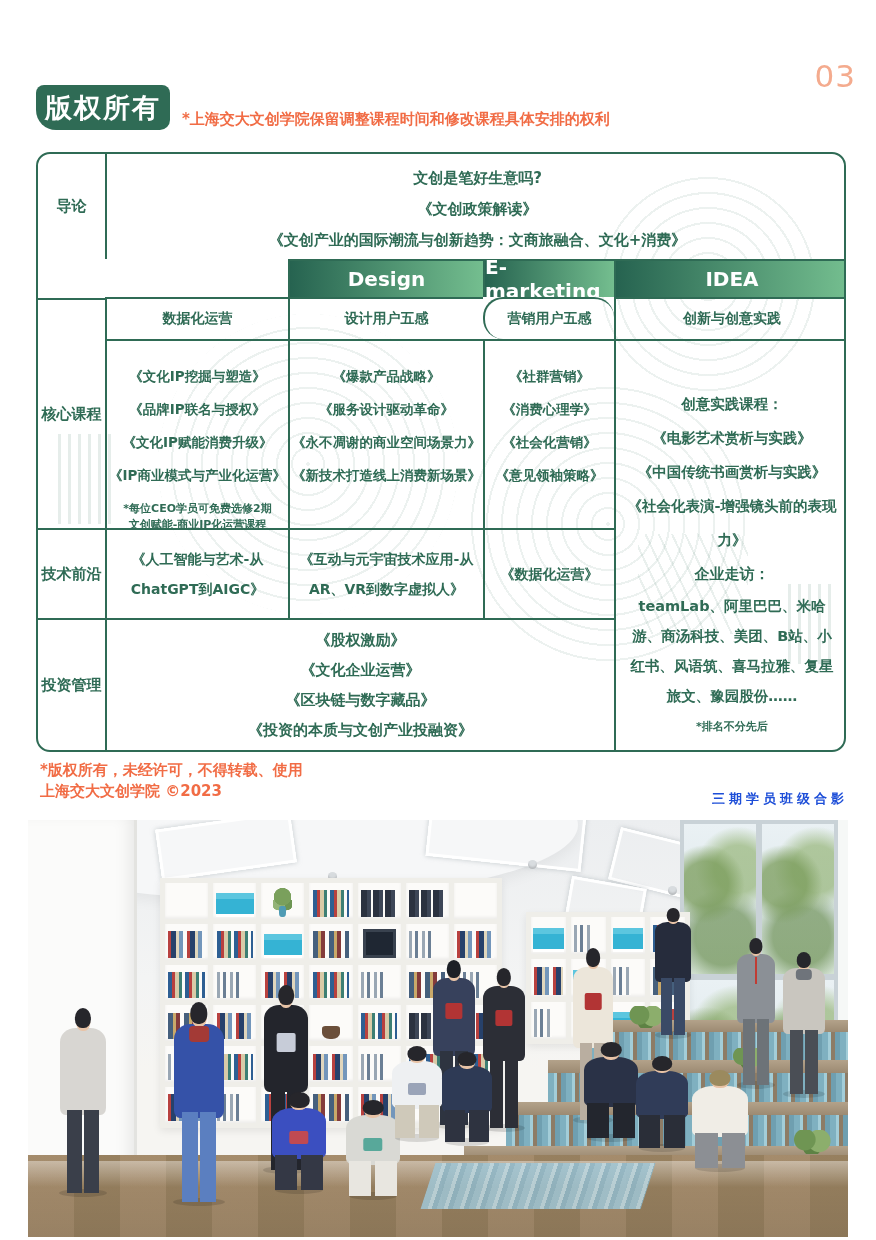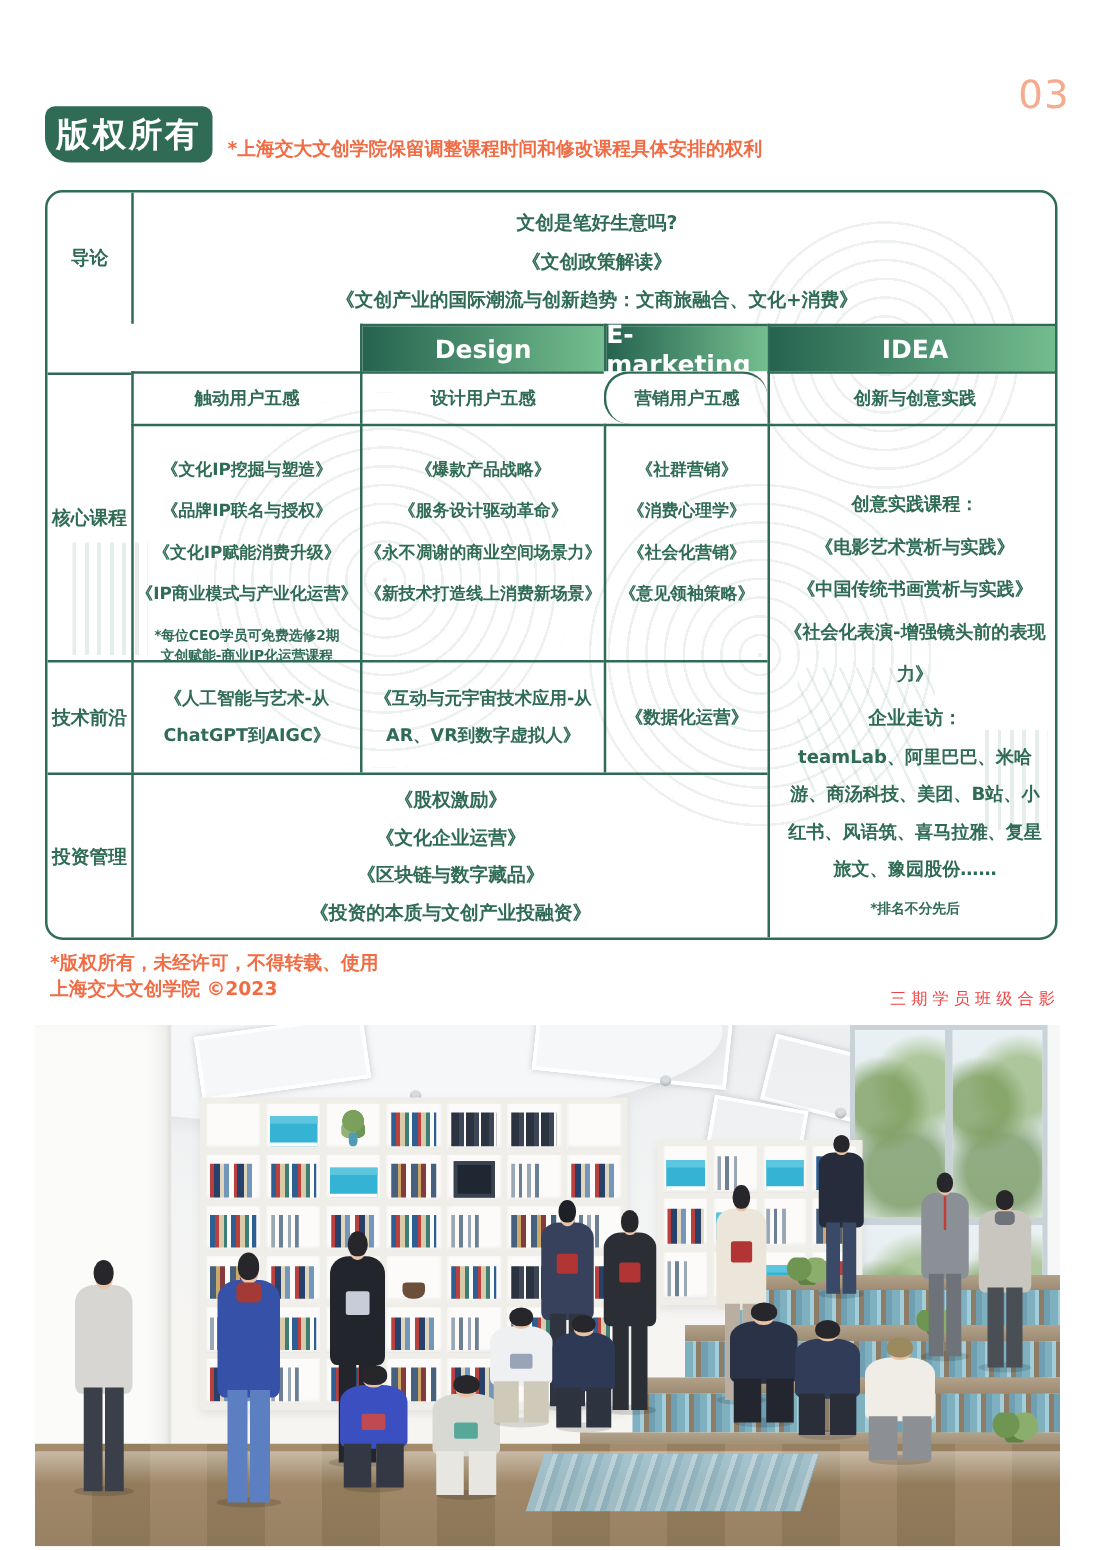--- a/index.html
+++ b/index.html
@@ -40,21 +40,21 @@
 
   
   .wm{position:absolute;z-index:1;pointer-events:none;}
   .wm-ripple{border-radius:50%;
     background:repeating-radial-gradient(circle at center,rgba(47,107,85,.09) 0 2px,transparent 2px 15px);}
   .wm-bars{background:repeating-linear-gradient(90deg,rgba(47,107,85,.12) 0 3px,transparent 3px 10px);}
   .wm-diag{background:repeating-linear-gradient(65deg,rgba(47,107,85,.10) 0 2px,transparent 2px 12px);}
 
   
   .copyright{position:absolute;left:40px;top:760px;color:#F16C45;font-size:15px;font-weight:600;line-height:21px;}
-  .photo-caption{position:absolute;right:28px;top:790px;color:#ef4444;font-size:13px;letter-spacing:4px;}
+  .photo-caption{position:absolute;right:28px;top:790px;color:#1d4ed8;font-size:13px;letter-spacing:4px;font-weight:bold;}
 
   
   .photo{position:absolute;left:28px;top:820px;width:820px;height:417px;overflow:hidden;
          background:linear-gradient(#eceef0 0%,#f3f4f4 38%,#f6f5f2 60%);}
   .ceil-swoosh{position:absolute;left:-70px;top:-70px;width:620px;height:150px;border-radius:50%;
          background:#f6f7f8;box-shadow:0 6px 14px rgba(0,0,0,.05);}
   .lightframe{position:absolute;border:3px solid #ffffff;box-shadow:0 0 5px rgba(160,170,175,.6);}
   .ceildot{position:absolute;width:9px;height:9px;border-radius:50%;background:#d8dcdf;box-shadow:inset 0 -2px 2px rgba(0,0,0,.15);}
   .left-wall{position:absolute;left:0;top:0;width:108px;height:345px;background:#fbfbfa;
          box-shadow:inset -14px 0 18px -10px rgba(0,0,0,.10);}
@@ -153,21 +153,21 @@
       <span>Design</span>
       </div>
     <div class="cell bl bt hdr" style="grid-area:2/4/3/5;">
       <span>E-marketing</span>
       </div>
     <div class="cell bl bt hdr" style="grid-area:2/5/3/6;">
       <span>IDEA</span>
       </div>
 
     <div class="cell bl bt vcent sub" style="grid-area:3/2/4/3;">
-      <span>触动用户五感</span>
+      <span>数据化运营</span>
       </div>
     <div class="cell bl bt vcent sub" style="grid-area:3/3/4/4;">
       <span>设计用户五感</span>
       </div>
     <div class="cell bl bt vcent sub" style="grid-area:3/4/4/5;border-radius:20px;">
       <span>营销用户五感</span>
       </div>
     <div class="cell bl bt vcent sub" style="grid-area:3/5/4/6;">
       <span>创新与创意实践</span>
       </div>

